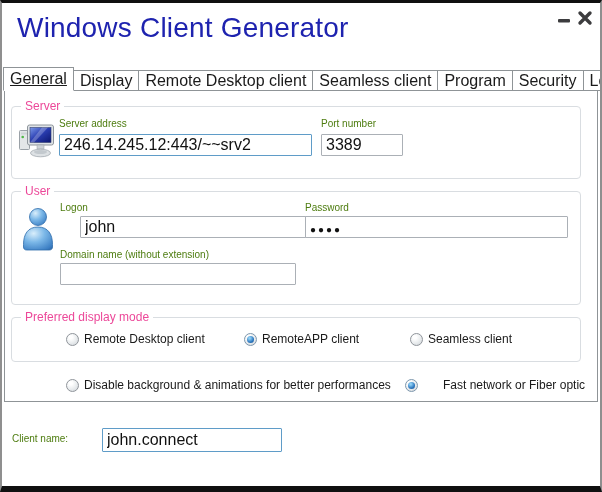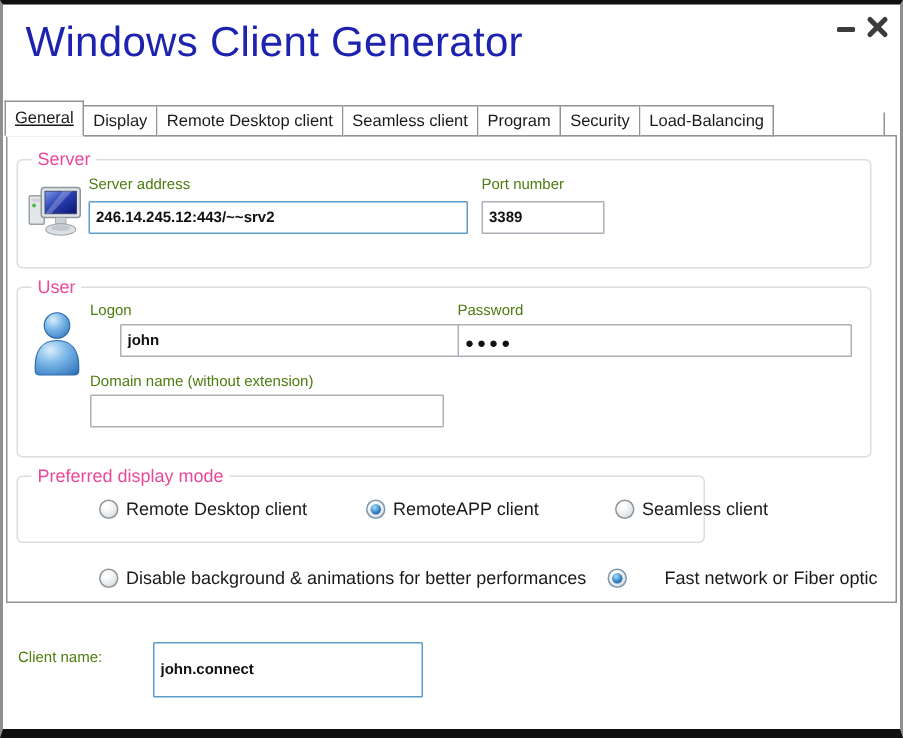--- a/index.html
+++ b/index.html
@@ -23,21 +23,21 @@
   .btn-close { right:7px; top:7px; }
 
   
   .tabstrip {
     position:absolute; left:2px; top:64px; right:2px; height:24px;
     display:flex; align-items:flex-end;
   }
   .tab {
     height:21px; background:#fff; border:1px solid #8f9497; border-left:none;
     display:flex; align-items:center; padding:0 6px;
-    font-size:11px; color:#1a1a1a; white-space:nowrap; position:relative; z-index:1;
+    font-size:16px; color:#1a1a1a; white-space:nowrap; position:relative; z-index:1;
   }
   .tab:first-child { border-left:1px solid #8f9497; }
   .tab.selected {
     height:24px; z-index:3; border-bottom:1px solid #fff;
     border-left:1px solid #8f9497; margin-left:-1px;
   }
   .tab.selected span { text-decoration:underline; }
   .tab-notch {
     position:absolute; right:8px; bottom:0; width:12px; height:16px;
     border-right:1px solid #8f9497;
@@ -52,28 +52,28 @@
   
   .gb {
     position:absolute; border:1px solid #d9dde1; border-radius:4px; background:#fff;
   }
   .gb .legend {
     position:absolute; top:-8px; left:9px; background:#fff; padding:0 4px;
     font-size:12px; color:#ec4899; white-space:nowrap;
   }
   #server-box { left:9px; top:103px; width:570px; height:73px; }
   #user-box   { left:9px; top:188px; width:570px; height:114px; }
-  #mode-box   { left:9px; top:314px; width:459px; height:45px; }
+  #mode-box   { left:9px; top:314px; width:570px; height:45px; }
 
   .field-label { position:absolute; font-size:10px; color:#4d7c0f; white-space:nowrap; }
 
   .tb {
     position:absolute; height:22px; border:1px solid #abb0b6; border-radius:1px;
-    background:#fff; font-family:"Liberation Sans",sans-serif; font-size:10px;
-    color:#111; padding:2px 4px; outline:none;font-weight:bold;
+    background:#fff; font-family:"Liberation Sans",sans-serif; font-size:16px;
+    color:#111; padding:2px 4px; outline:none;
   }
   .tb.focus { border-color:#5f9cc8; }
   .tb.pw { font-size:10px; letter-spacing:2px; font-weight:bold; padding-top:6px; }
 
   .icon { position:absolute; line-height:0; }
 
   
   .opt { position:absolute; display:flex; align-items:center; gap:5px; font-size:12px; color:#1a1a1a; white-space:nowrap; }
   .radio {
     display:inline-block; width:13px; height:13px; border-radius:50%;
@@ -208,15 +208,15 @@
   <div class="opt" style="left:64px; top:375px;">
     <span class="radio"></span>
     <span>Disable background &amp; animations for better performances</span>
   </div>
   <div class="opt checked" style="left:403px; top:375px;gap:25px;">
     <span class="radio"></span>
     <span>Fast network or Fiber optic</span>
   </div>
 
   <div class="field-label" style="left:10px; top:430px;">Client name:</div>
-  <input class="tb focus" style="left: 100px; top: 425px; width: 180px; height: 37px;" value="john.connect">
+  <input class="tb focus" style="left: 100px; top: 425px; width: 180px; height: 24px;" value="john.connect">
 
 </div>
 
 </body></html>

